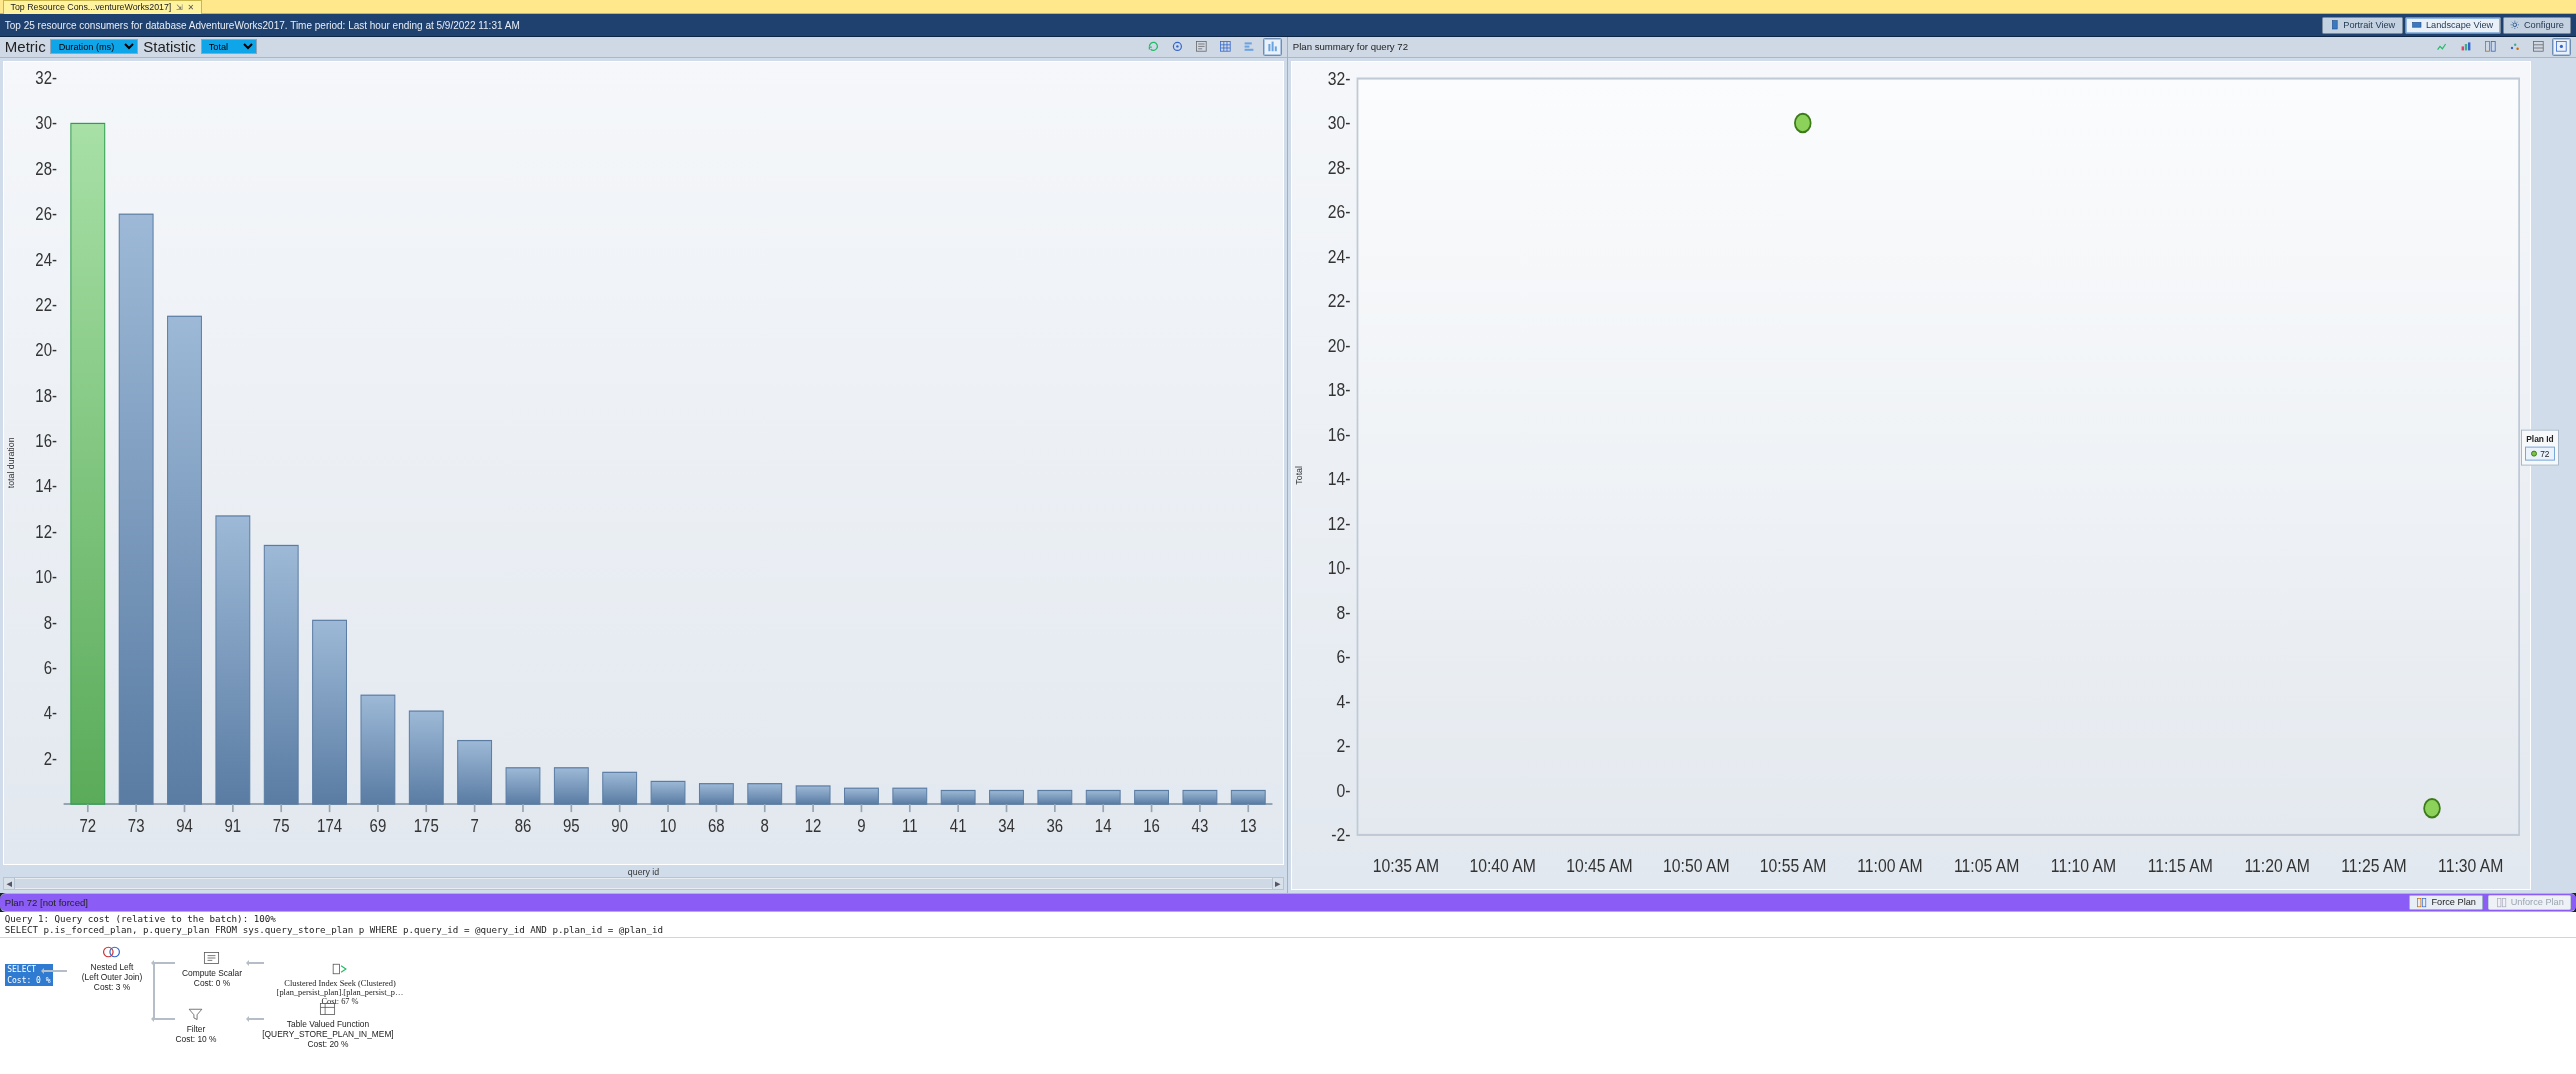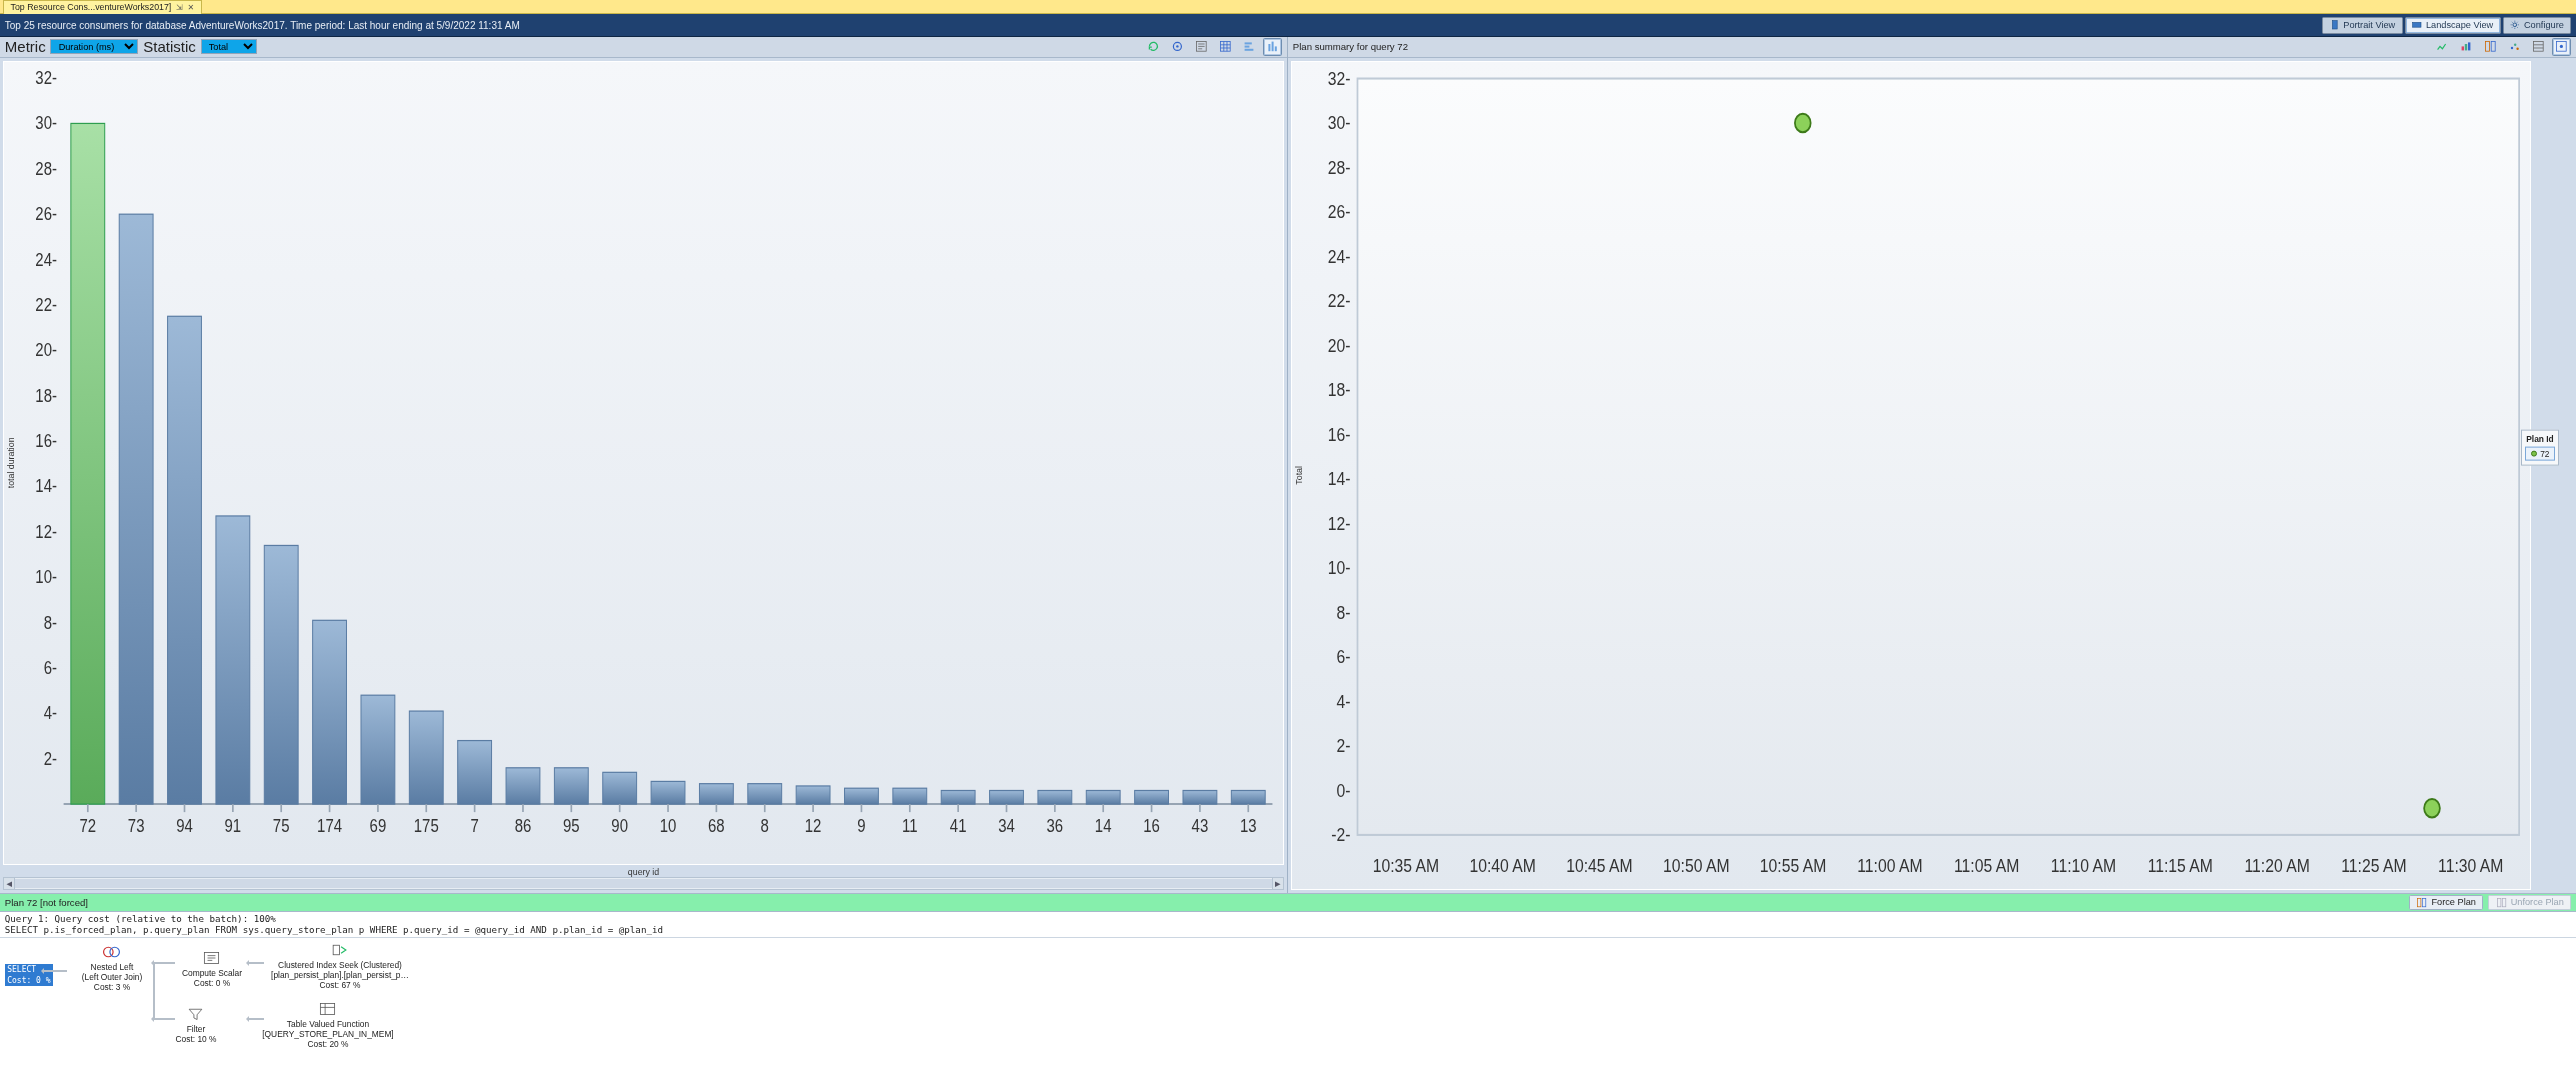--- a/index.html
+++ b/index.html
@@ -44,21 +44,21 @@
   .scrollbar-h .arr.l{left:0;border-right:0.8px solid #b5c3d2;}
   .scrollbar-h .arr.r{right:0;border-left:0.8px solid #b5c3d2;}
 
   
   .legend-box { position: absolute; right: -42px; top: 48%; transform: translateY(-50%); width: 38px; background: #f6f8fa; border: 0.8px solid #a9b8c8; padding: 3.2px 3.2px 4.8px 3.2px; font-size: 8.4px; text-align: center; }
   .legend-box .hdr { font-weight: 600; margin-bottom: 3.2px; }
   .legend-item { display:flex; align-items:center; justify-content:center; gap:3.2px; border:0.8px solid #7aa7d8; background:#eaf2fb; padding:0.8px 1.6px;}
   .legend-dot { width:6.4px; height:6.4px; border-radius:50%; background:#7cc24a; border:0.8px solid #3d7a19;}
 
   
-  .plan-bar { height: 19px; background: #86efac; border-top: 0.8px solid #a8b8cb; border-bottom: 0.8px solid #a8b8cb; display: flex; align-items: center; padding: 0 4.8px; gap: 4.8px; font-size: 9.6px; }
+  .plan-bar { height: 19px; background: #8b5cf6; border-top: 0.8px solid #a8b8cb; border-bottom: 0.8px solid #a8b8cb; display: flex; align-items: center; padding: 0 4.8px; gap: 4.8px; font-size: 9.6px; border-radius: 6px; }
   .plan-bar .spacer { flex: 1; }
   .plan-btn { display: inline-flex; align-items: center; gap: 4px; background: #e8eef5; border: 0.8px solid #9fb1c6; padding: 1.6px 6.4px; height: 15px; font-size: 9.2px; border-radius: 1.6px; cursor: pointer; }
   .plan-btn.disabled { color: #9aa6b3; border-color:#c3ceda; background:#eef1f5; cursor:default;}
 
   .query-text { background: #ffffff; font-family: Consolas, monospace; font-size: 9.2px; padding: 1.6px 4.8px; border-bottom: 0.8px solid #ccd6e1; white-space: pre; overflow:hidden; }
 
   .plan-canvas { background: #ffffff; height: 136px; position: relative; overflow: hidden; }
   .plan-node { position: absolute; text-align: center; font-family: "Segoe UI", sans-serif; font-size: 8.4px; color: #222; }
   .plan-node .title { white-space: pre-line; }
   .plan-node .icon { display:inline-flex; width:22.4px; height:17.6px; align-items:center; justify-content:center; margin-bottom:1.6px; }
@@ -417,21 +417,21 @@
       <div class="icon">
           <svg viewBox="0 0 24 20">
             <rect x="3" y="3" width="18" height="14" fill="none" stroke="#555"></rect>
             <path d="M7 7h10M7 10h10M7 13h6" stroke="#555"></path>
           </svg>
         </div>
       <div class="title">Compute Scalar</div>
       <div>Cost: 0 %</div>
     </div>
 
-    <div class="plan-node" style="left:260px; top:3px; width:160px;">
+    <div class="plan-node" style="left:260px; top:22px; width:160px;font-family:Liberation Serif, serif;">
       <div class="icon">
           <svg viewBox="0 0 24 20">
             <rect x="4" y="4" width="8" height="12" fill="none" stroke="#555"></rect>
             <path d="M14 6l6 4-6 4" fill="none" stroke="#2b6" stroke-width="1.5"></path>
           </svg>
         </div>
       <div class="title"><span>Clustered Index Seek (Clustered)</span><br><span>[plan_persist_plan].[plan_persist_p…</span></div>
       <div>Cost: 67 %</div>
     </div>
 

